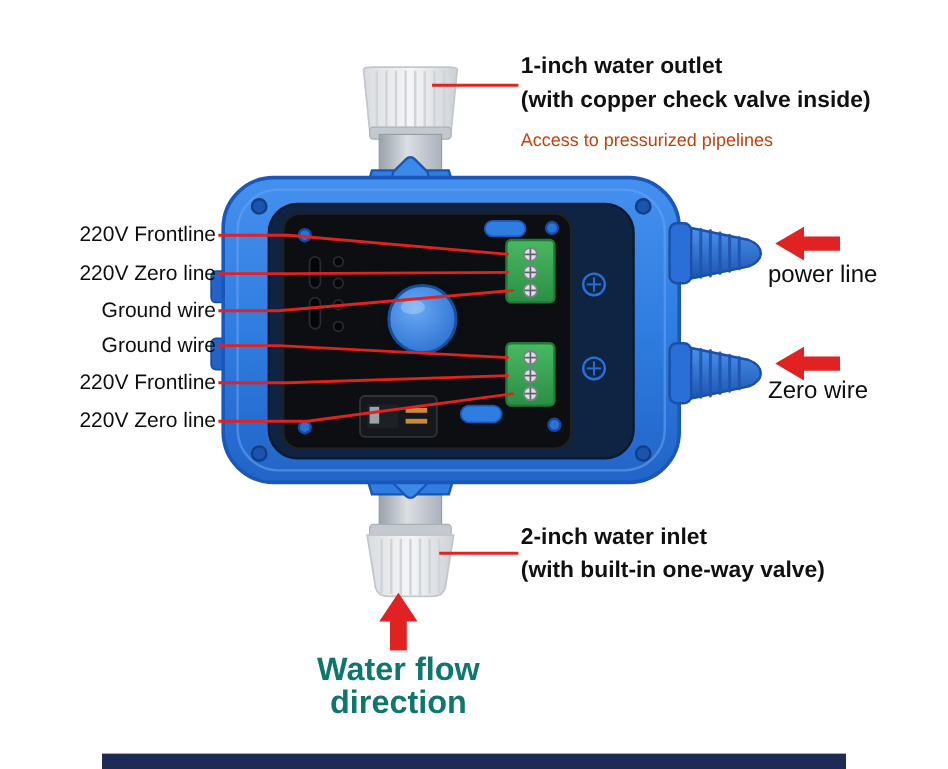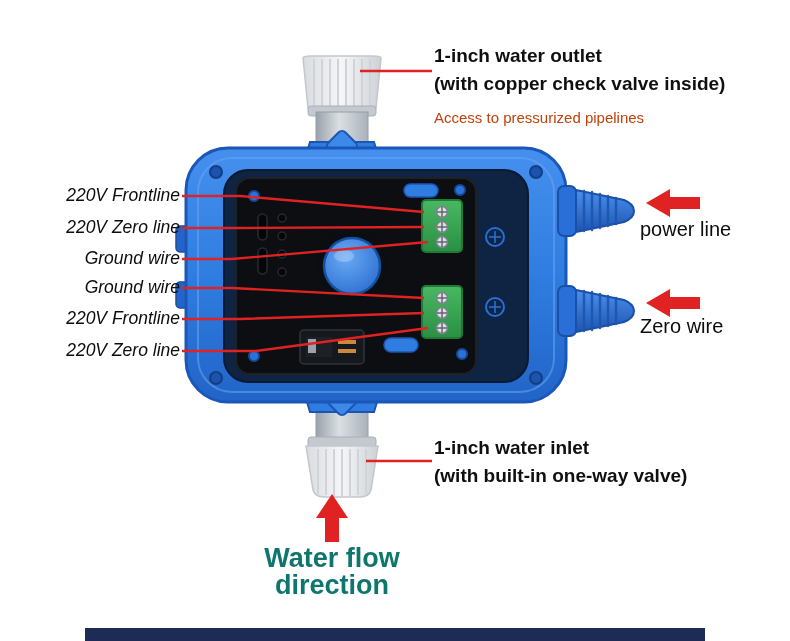--- a/index.html
+++ b/index.html
@@ -4,21 +4,21 @@
 <style>
   html,body{margin:0;padding:0;background:#ffffff;}
   .canvas{
     position:relative;width:790px;height:641px;background:#ffffff;overflow:hidden;
     font-family:"Liberation Sans",sans-serif;
     padding-left:28px;
   }
   svg.illustration{position:absolute;left:0;top:0;}
   .left-label{
     position:absolute;left:22px;width:158px;text-align:right;
-    font-size:17.5px;color:#0d0d0d;white-space:nowrap;font-style:italic;
+    font-size:17.5px;color:#0d0d0d;white-space:nowrap;
   }
   .callout{position:absolute;color:#101010;}
   .callout-title{font-size:19px;font-weight:600;line-height:28px;color:#101010;}
   .callout-note{font-size:15px;font-weight:400;color:#c2410c;margin-top:8px;line-height:23px;}
   .side-label{position:absolute;font-size:20px;color:#0d0d0d;white-space:nowrap;}
   .flow-label{
     position:absolute;left:257px;top:545px;width:150px;text-align:center;
     font-size:27px;font-weight:700;color:#0f766e;line-height:27px;
   }
   .bottom-bar{position:absolute;left:85px;top:628px;width:620px;height:13px;background:#1d2b55;}
@@ -219,21 +219,21 @@
     <polygon points="332,494 316,518 325,518 325,542 339,542 339,518 348,518" fill="#e02222"></polygon>
   </svg>
 
   <div class="callout" style="left:434px; top:42px; width:340px;">
     <div class="callout-title">1-inch water outlet</div>
     <div class="callout-title">(with copper check valve inside)</div>
     <div class="callout-note">Access to pressurized pipelines</div>
   </div>
 
   <div class="callout" style="left:434px; top:434px; width:340px;">
-    <div class="callout-title">1-inch water inlet</div>
+    <div class="callout-title">2-inch water inlet</div>
     <div class="callout-title">(with built-in one-way valve)</div>
   </div>
 
   <div class="left-label" style="top:185px;">220V Frontline</div>
   <div class="left-label" style="top:217px;">220V Zero line</div>
   <div class="left-label" style="top:248px;">Ground wire</div>
   <div class="left-label" style="top:277px;">Ground wire</div>
   <div class="left-label" style="top:308px;">220V Frontline</div>
   <div class="left-label" style="top:340px;">220V Zero line</div>
 

